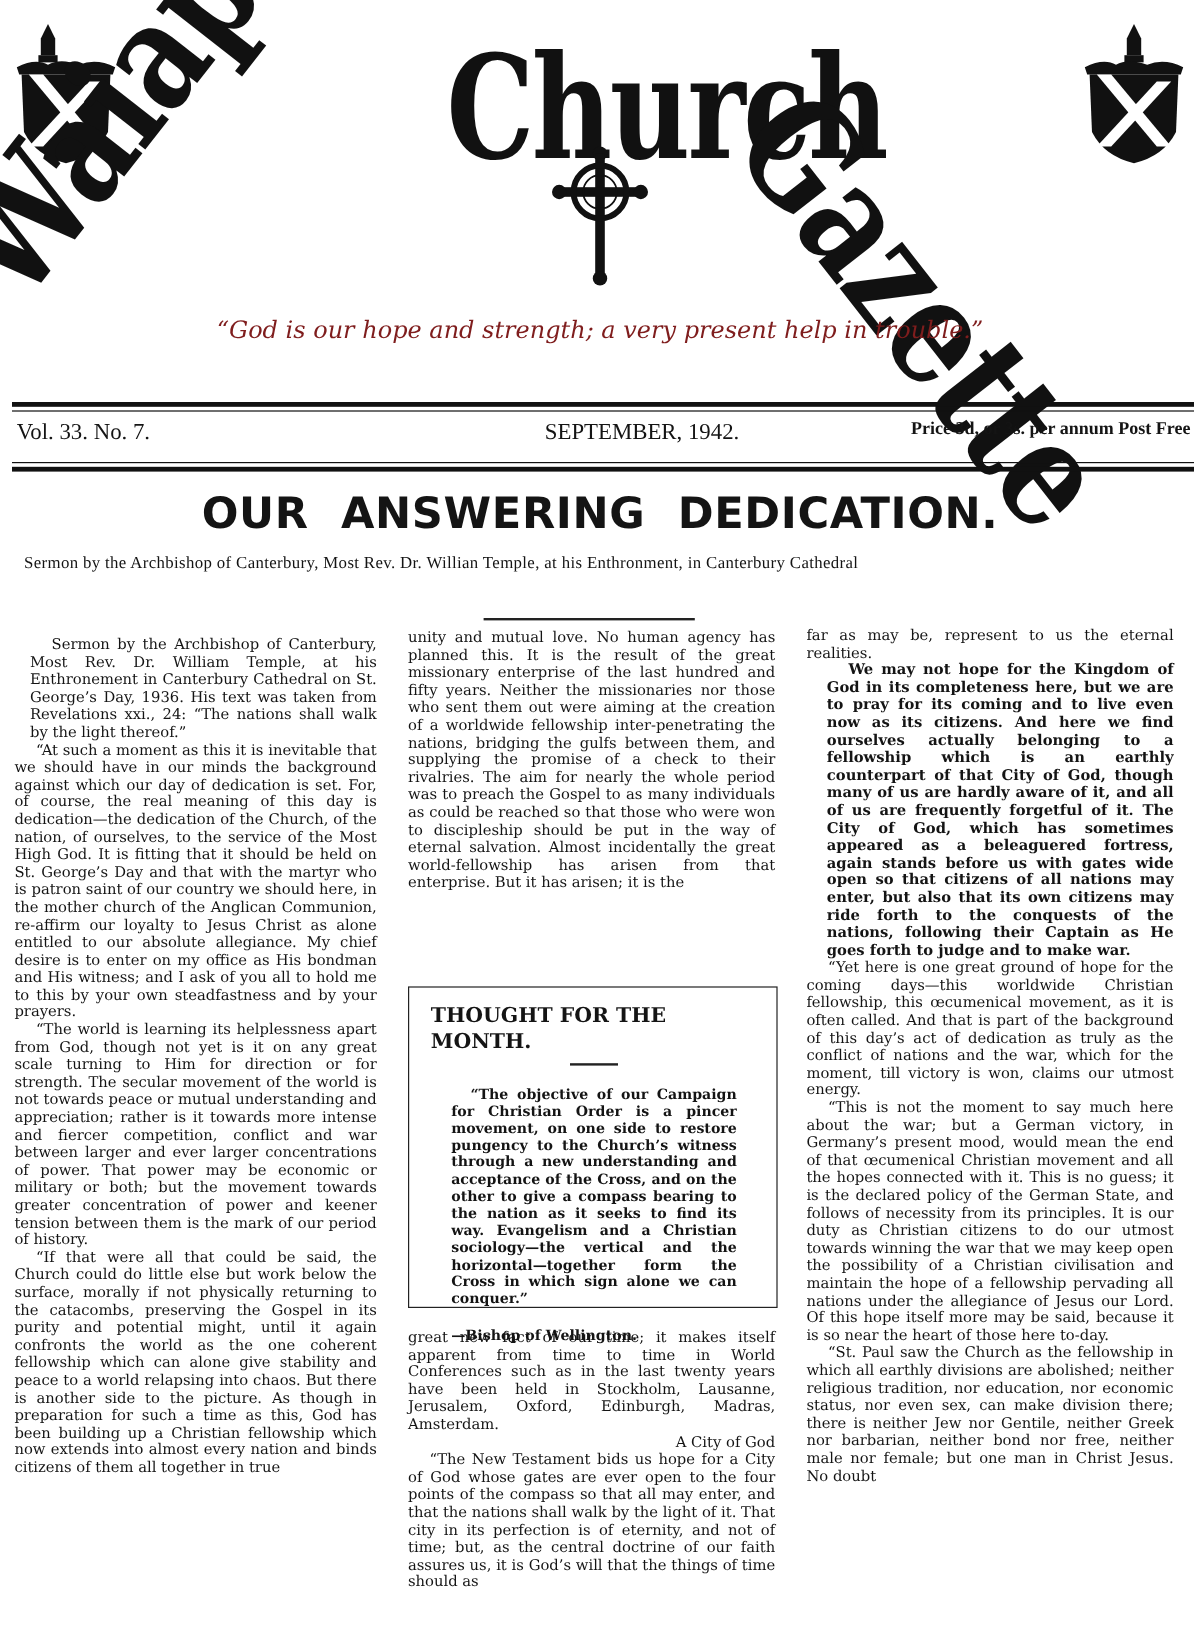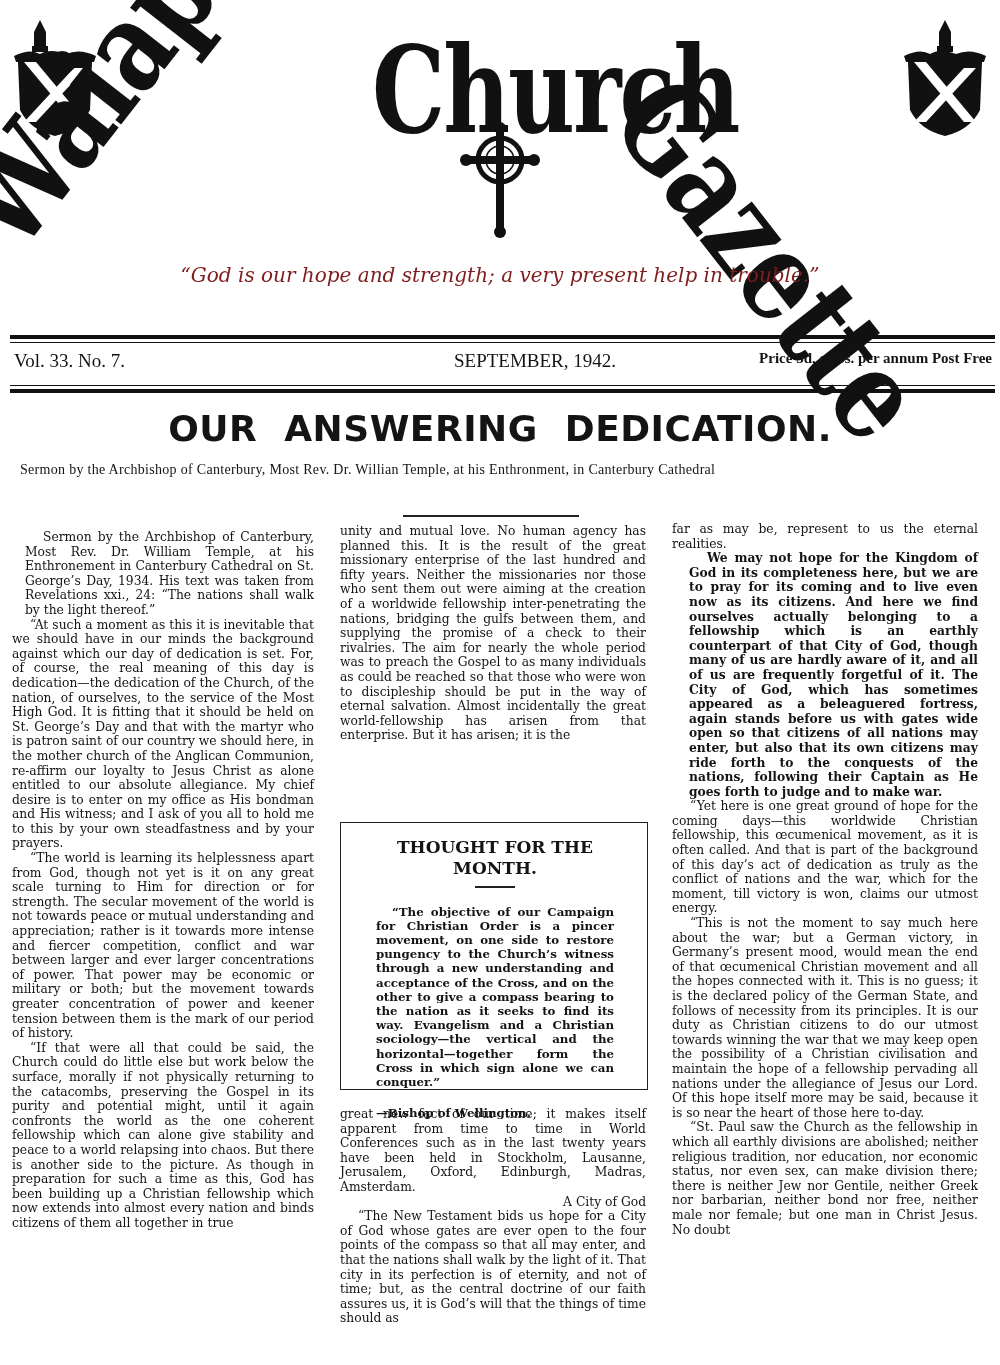--- a/index.html
+++ b/index.html
@@ -25,21 +25,21 @@
   .col p { margin: 0; text-indent: 18px; }
   .col1 { left: 12px; top: 530px; width: 302px; }
   .col2 { left: 340px; top: 524px; width: 306px; }
   .col3 { left: 672px; top: 522px; width: 306px; }
   .col .lead { padding-left: 13px; text-indent: 18px; }
   .col .bold { font-weight: bold; }
   .col .indented { padding-left: 17px; }
   .col p.noindent { text-indent: 0; }
   .short-rule { position: absolute; left: 403px; top: 515px; width: 176px; height: 2px; background: #222; }
   .thought-box { position: absolute; left: 340px; top: 822px; width: 308px; height: 268px; border: 1.5px solid #222; box-sizing: border-box; padding: 14px 16px 0 18px; }
-  .thought-title { text-align: center; font-family: "DejaVu Serif", serif; font-weight: bold; font-size: 17px; line-height: 21px; }
+  .thought-title { text-align: left; font-family: "DejaVu Serif", serif; font-weight: bold; font-size: 17px; line-height: 21px; }
   .thought-rule { width: 40px; height: 1.5px; background: #222; margin: 7px auto 6px; }
   .thought-body { font-family: "DejaVu Serif", serif; font-weight: bold; font-size: 11.8px; line-height: 14.2px; text-align: justify; }
   .thought-body p { margin: 17px; text-indent: 16px; }
   .col2b { left: 340px; top: 1107px; width: 306px; }
   .subhead { text-align: right; font-weight: normal; margin: 4px 0 3px; text-indent: 0 !important; }
 </style>
 </head>
 <body>
 
 <div class="masthead">
@@ -91,21 +91,21 @@
 <div class="rule" style="top:389px;height:4px;"></div>
 
 <div class="headline">OUR ANSWERING DEDICATION.</div>
 <div class="subtitle">
   <div>Sermon by the Archbishop of Canterbury, Most Rev. Dr. Willian Temple, at his Enthronment, in Canterbury Cathedral</div>
 </div>
 
 <div class="short-rule"></div>
 
 <div class="col col1">
-  <p class="lead">Sermon by the Archbishop of Canterbury, Most Rev. Dr. William Temple, at his Enthronement in Canterbury Cathedral on St. George’s Day, 1934. His text was taken from Revelations xxi., 24: “The nations shall walk by the light thereof.”</p>
+  <p class="lead">Sermon by the Archbishop of Canterbury, Most Rev. Dr. William Temple, at his Enthronement in Canterbury Cathedral on St. George’s Day, 1936. His text was taken from Revelations xxi., 24: “The nations shall walk by the light thereof.”</p>
   <p>“At such a moment as this it is inevitable that we should have in our minds the background against which our day of dedication is set. For, of course, the real meaning of this day is dedication—the dedication of the Church, of the nation, of ourselves, to the service of the Most High God. It is fitting that it should be held on St. George’s Day and that with the martyr who is patron saint of our country we should here, in the mother church of the Anglican Communion, re-affirm our loyalty to Jesus Christ as alone entitled to our absolute allegiance. My chief desire is to enter on my office as His bondman and His witness; and I ask of you all to hold me to this by your own steadfastness and by your prayers.</p>
   <p>“The world is learning its helplessness apart from God, though not yet is it on any great scale turning to Him for direction or for strength. The secular movement of the world is not towards peace or mutual understanding and appreciation; rather is it towards more intense and fiercer competition, conflict and war between larger and ever larger concentrations of power. That power may be economic or military or both; but the movement towards greater concentration of power and keener tension between them is the mark of our period of history.</p>
   <p>“If that were all that could be said, the Church could do little else but work below the surface, morally if not physically returning to the catacombs, preserving the Gospel in its purity and potential might, until it again confronts the world as the one coherent fellowship which can alone give stability and peace to a world relapsing into chaos. But there is another side to the picture. As though in preparation for such a time as this, God has been building up a Christian fellowship which now extends into almost every nation and binds citizens of them all together in true</p>
 </div>
 
 <div class="col col2">
   <p class="noindent">unity and mutual love. No human agency has planned this. It is the result of the great missionary enterprise of the last hundred and fifty years. Neither the missionaries nor those who sent them out were aiming at the creation of a worldwide fellowship inter-penetrating the nations, bridging the gulfs between them, and supplying the promise of a check to their rivalries. The aim for nearly the whole period was to preach the Gospel to as many individuals as could be reached so that those who were won to discipleship should be put in the way of eternal salvation. Almost incidentally the great world-fellowship has arisen from that enterprise. But it has arisen; it is the</p>
 </div>
 
 <div class="thought-box">

